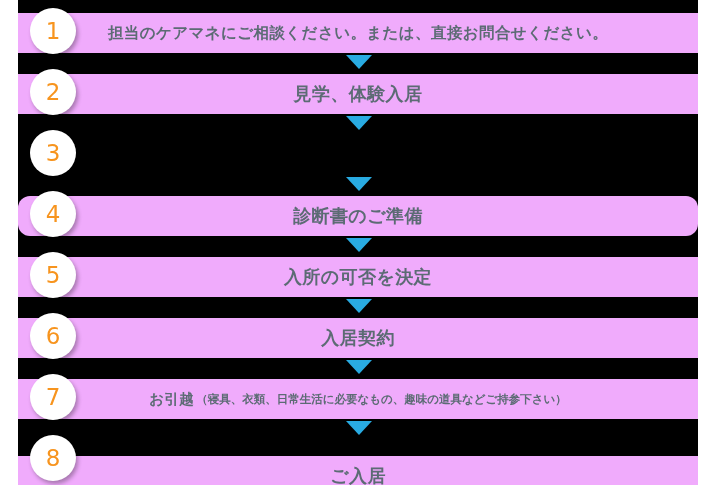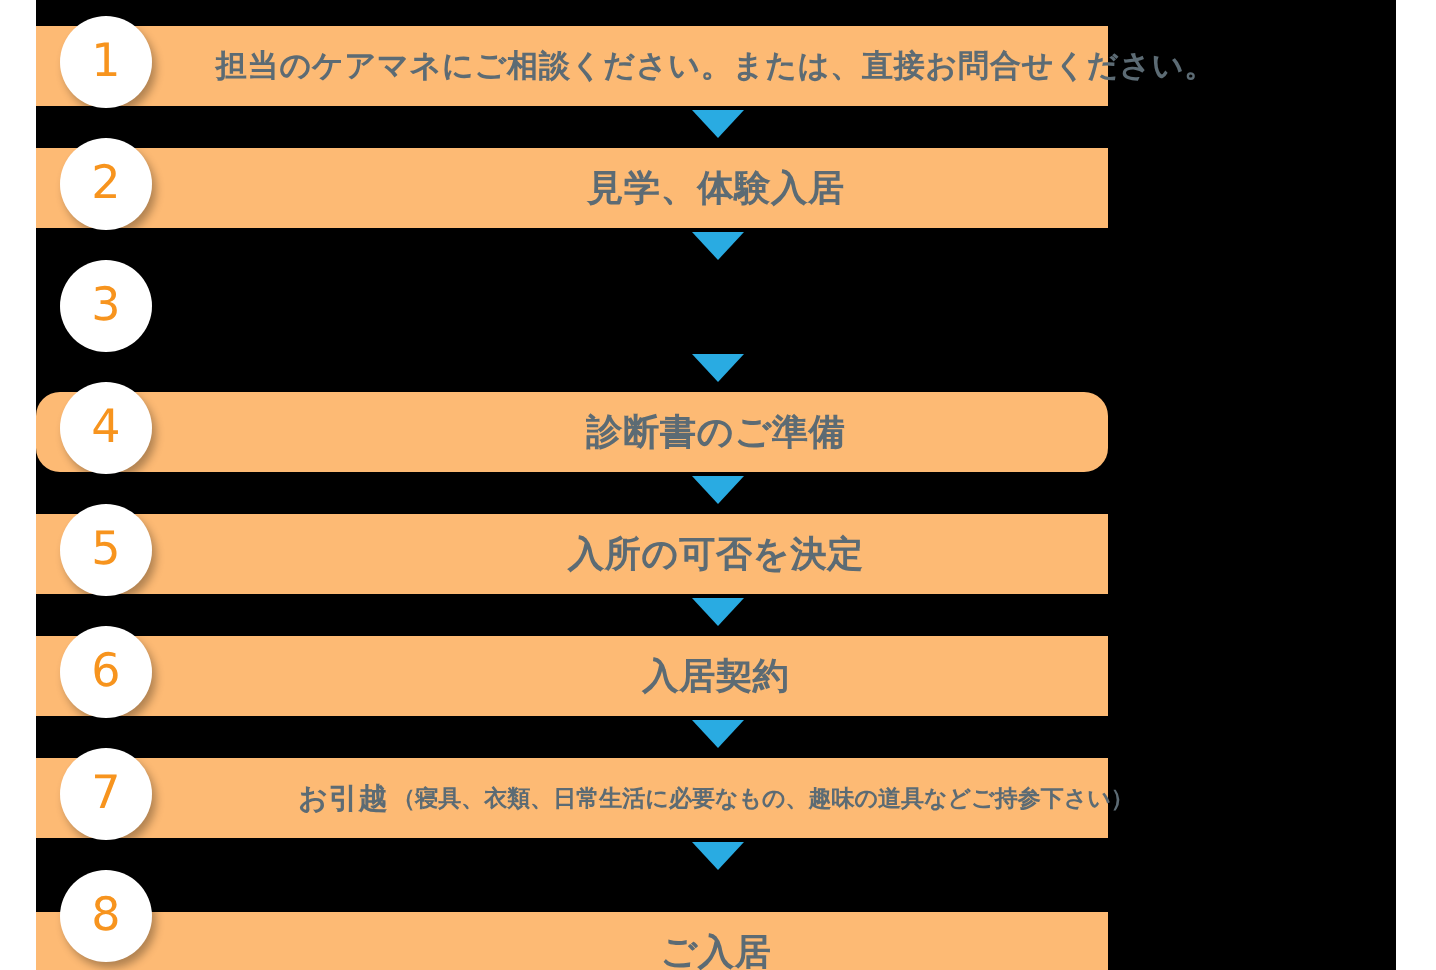--- a/index.html
+++ b/index.html
@@ -36,23 +36,23 @@
     position: absolute;
     left: 0;
     top: 0;
     width: 718px;
     height: 485px;
   }
 
   .step-row {
     position: absolute;
     left: 18px;
-    width: 536px;
+    width: 680px;
     height: 40px;
-    background: #fdba74;
+    background: #f0abfc;
   }
 
   .step-label {
     position: absolute;
     left: 0;
     top: 0;
     width: 680px;
     height: 40px;
     display: flex;
     align-items: center;

